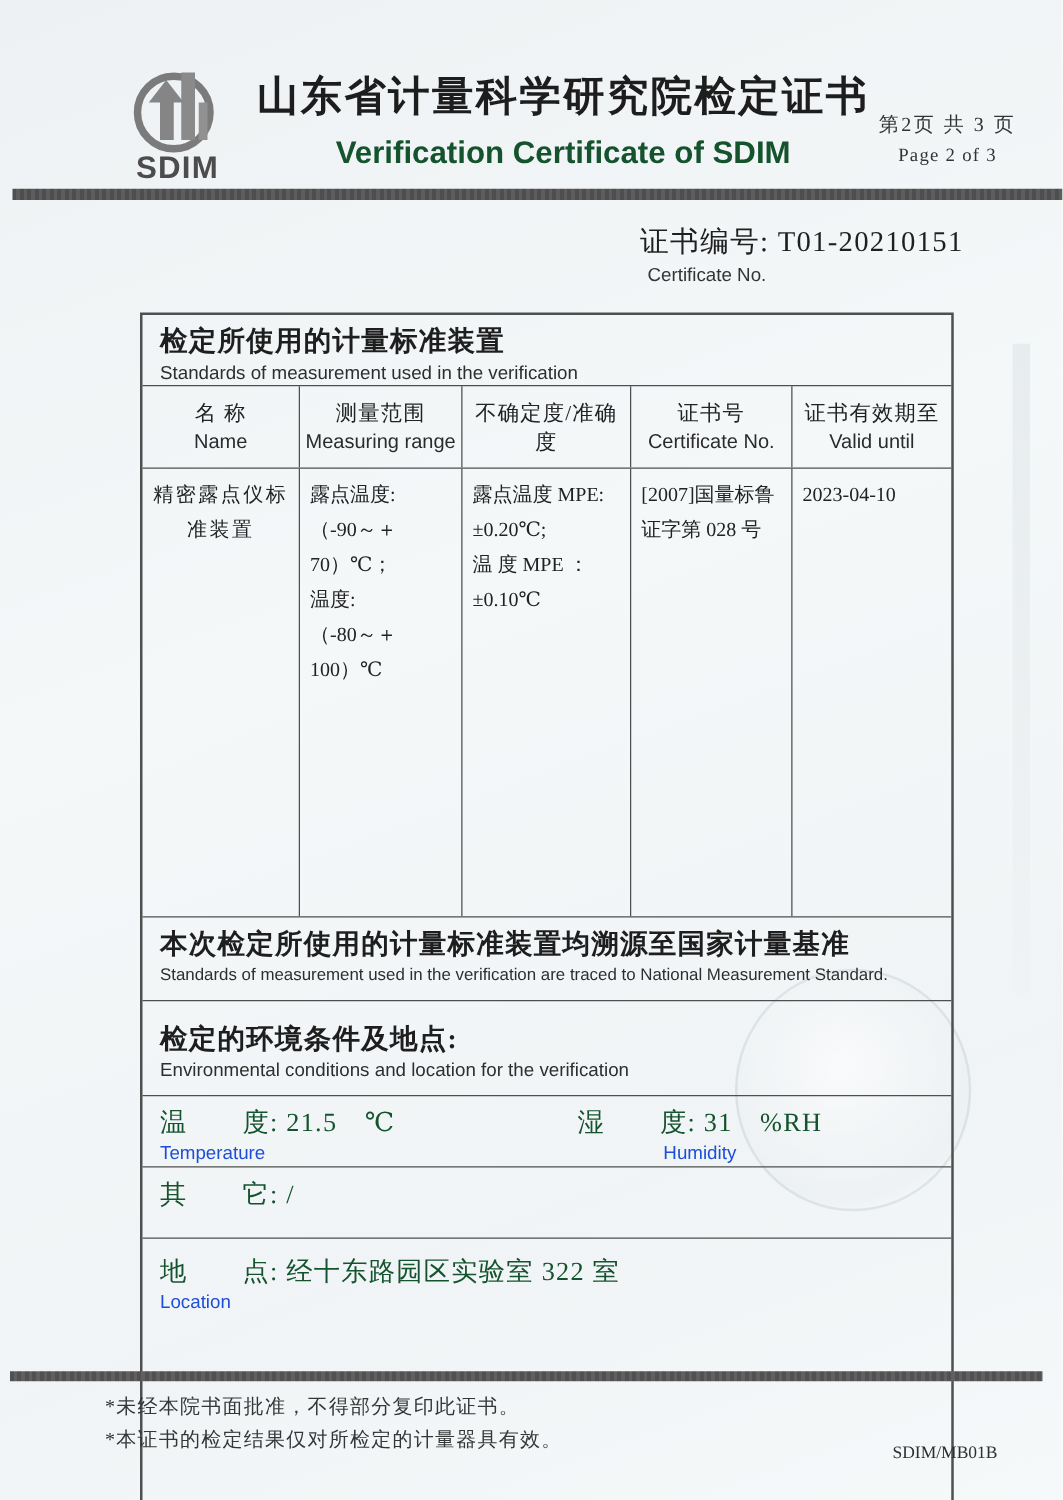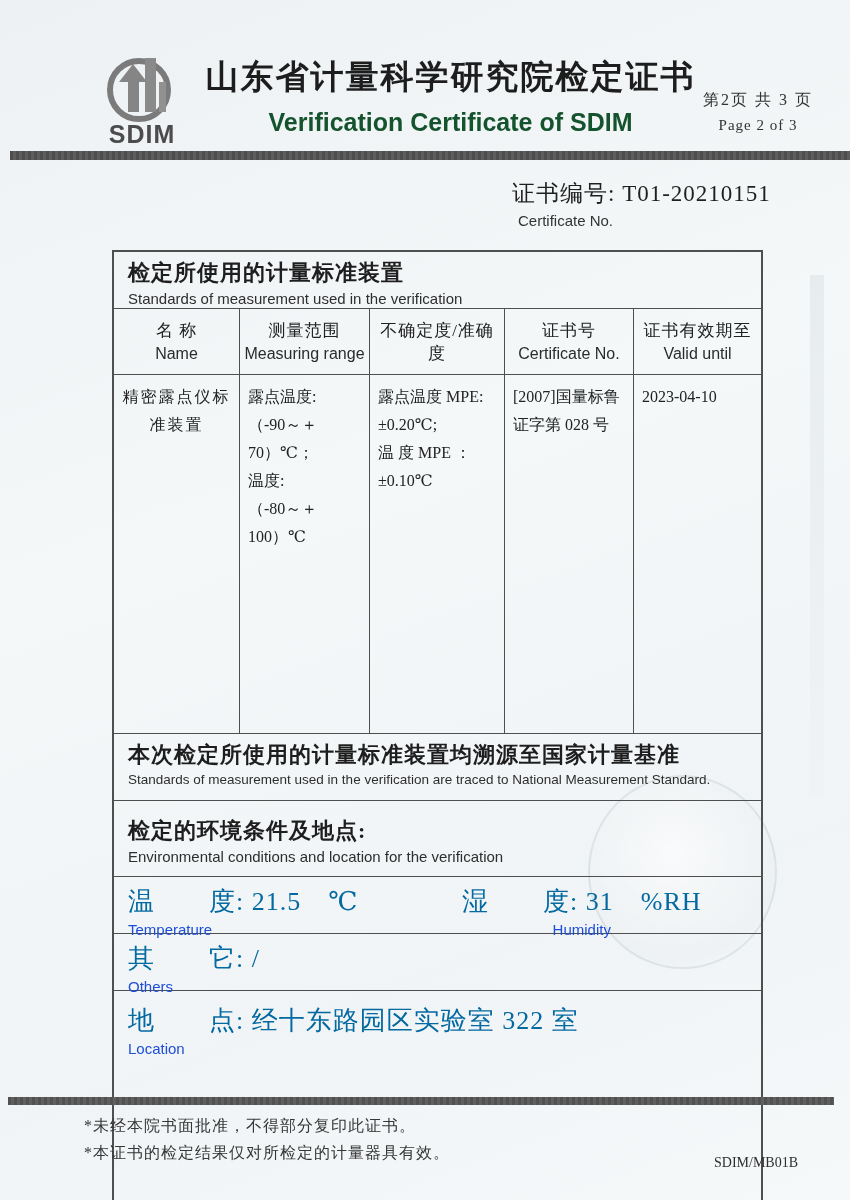--- a/index.html
+++ b/index.html
@@ -44,21 +44,21 @@
   .cell{box-sizing:border-box;border-right:1px solid var(--line);height:100%;}
   .cell:last-child{border-right:none;}
   .c1{width:126px;} .c2{width:130px;} .c3{width:135px;} .c4{width:129px;} .c5{width:131px;flex:1;}
   .hcell{display:flex;flex-direction:column;justify-content:center;align-items:center;text-align:center;padding:2px 4px;}
   .hcell .cn{font-size:17px;letter-spacing:1px;color:#222;}
   .hcell .en{font-family:var(--sans);font-size:16px;color:#2b2b2b;line-height:1.2;margin-top:2px;}
   .dcell{padding:8px 8px;font-size:16px;line-height:1.75;color:#222;text-align:left;}
   .dcell .ln{display:block;}
   .name-cell{letter-spacing:2px;text-align:center;}
   
-  .env-line{font-size:26px;letter-spacing:1px;color:#0369a1;}
+  .env-line{font-size:21px;letter-spacing:1px;color:#14532d;}
   .env-sub{font-family:var(--sans);font-size:15px;color:#1d4ed8;margin-top:2px;}
   .hum{position:absolute;left:348px;top:7px;text-align:center;}
   
   .footnotes{left:84px;top:1112px;font-size:16px;line-height:1.7;color:#363636;letter-spacing:1px;}
   .formcode{left:714px;top:1155px;font-size:14px;color:#2f2f2f;}
   
   .wm{left:588px;top:775px;width:185px;height:190px;border-radius:50%;
       border:2px solid rgba(175,188,193,0.30);
       background:radial-gradient(circle at 45% 40%,rgba(255,255,255,0.55),rgba(210,220,224,0.12) 70%,transparent 75%);}
   .wm2{left:810px;top:275px;width:14px;height:520px;background:linear-gradient(180deg,rgba(190,200,205,0.25),rgba(220,228,230,0.1));}
@@ -160,21 +160,20 @@
       <div class="env-sub">Temperature</div>
     </div>
     <div class="hum">
       <div class="env-line">湿　　度: 31　%RH</div>
       <div class="env-sub">Humidity</div>
     </div>
   </div>
 
   <div class="trow pad" style="top:682px;height:57px;">
     <div class="env-line">其　　它: /</div>
-    <div class="env-sub">Others</div>
   </div>
 
   <div class="trow pad last" style="top:739px;height:67px;padding-top:12px;">
     <div class="env-line">地　　点: 经十东路园区实验室 322 室</div>
     <div class="env-sub">Location</div>
   </div>
 
 </div>
 
 <div class="abs band band-bottom"></div>

